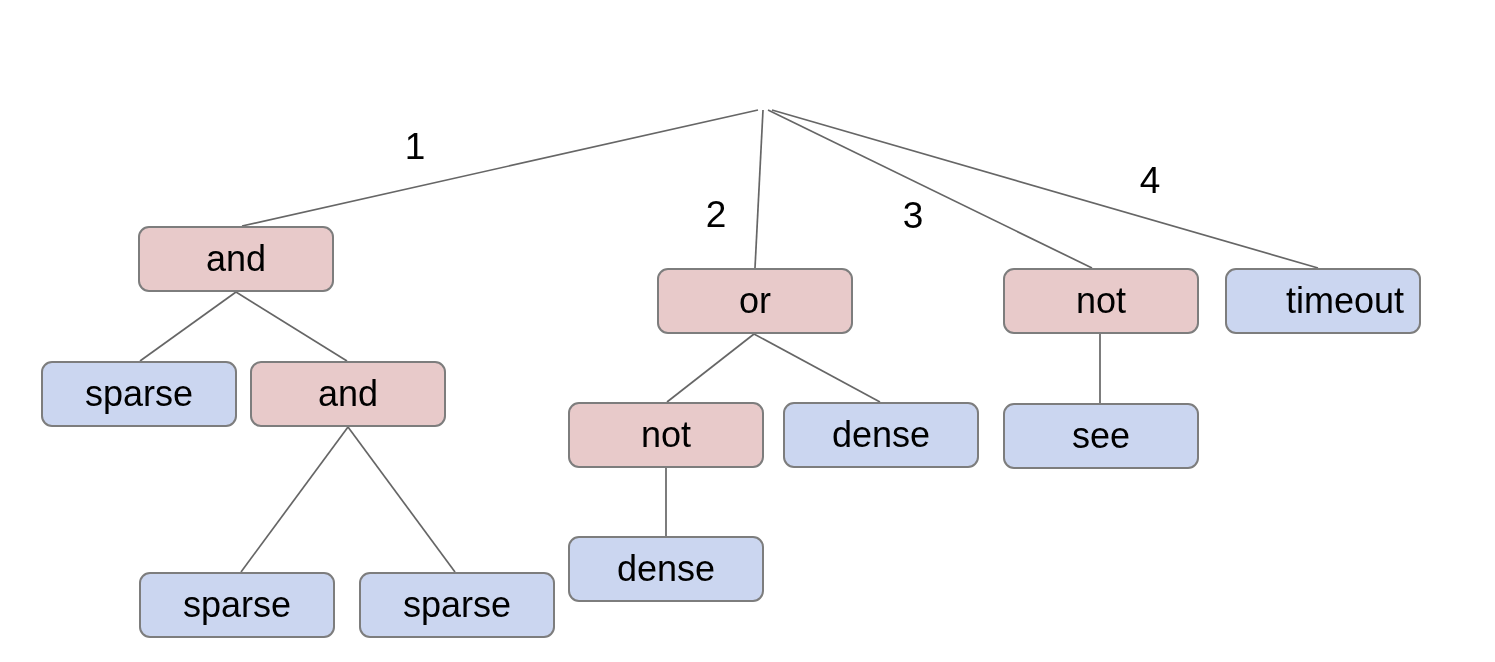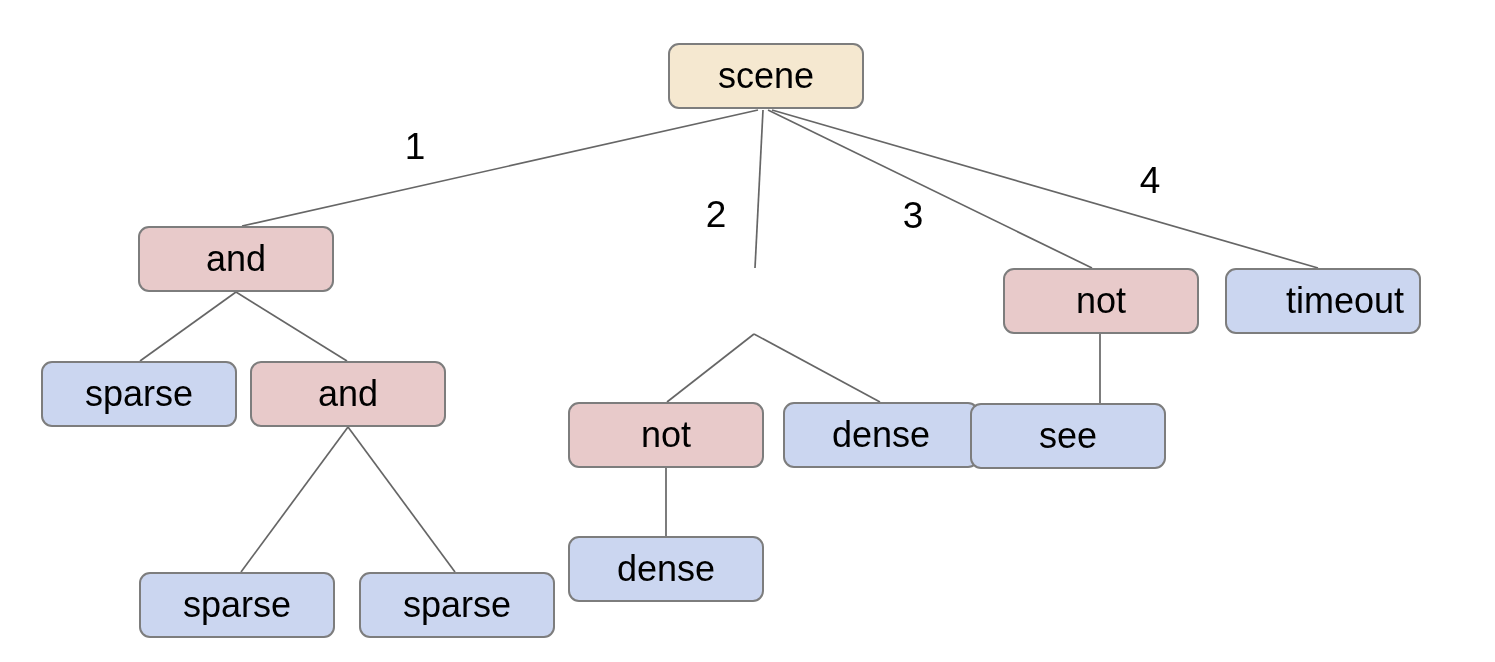--- a/index.html
+++ b/index.html
@@ -63,31 +63,31 @@
     <line x1="236" y1="292" x2="140" y2="361"></line>
     <line x1="236" y1="292" x2="347" y2="361"></line>
     <line x1="348" y1="427" x2="241" y2="572"></line>
     <line x1="348" y1="427" x2="455" y2="572"></line>
     <line x1="754" y1="334" x2="667" y2="402"></line>
     <line x1="754" y1="334" x2="880" y2="402"></line>
     <line x1="666" y1="468" x2="666" y2="536"></line>
     <line x1="1100" y1="334" x2="1100" y2="403"></line>
   </svg>
 
-  <div class="node root" style="left:668px;  top:43px;">scene</div>
   <div class="node operator" style="left:138px;  top:226px;">and</div>
   <div class="node leaf" style="left:41px;   top:361px;">sparse</div>
   <div class="node operator" style="left:250px;  top:361px;">and</div>
   <div class="node leaf" style="left:139px;  top:572px;">sparse</div>
   <div class="node leaf" style="left:359px;  top:572px;">sparse</div>
+  <div class="node operator" style="left:657px;  top:268px;">or</div>
   <div class="node operator" style="left:568px;  top:402px;">not</div>
   <div class="node leaf" style="left:783px;  top:402px;">dense</div>
   <div class="node leaf" style="left:568px;  top:536px;">dense</div>
   <div class="node operator" style="left:1003px; top:268px;">not</div>
-  <div class="node leaf" style="left:970px; top:403px;">see</div>
+  <div class="node leaf" style="left:1003px; top:403px;">see</div>
   <div class="node leaf" style="left:1225px; top:268px;padding-left:44px;">timeout</div>
 
   <div class="edge-label" style="left:415px;  top:147px;">1</div>
   <div class="edge-label" style="left:716px;  top:215px;">2</div>
   <div class="edge-label" style="left:913px;  top:216px;">3</div>
   <div class="edge-label" style="left:1150px; top:181px;">4</div>
 
 </div>
 
 </body></html>

